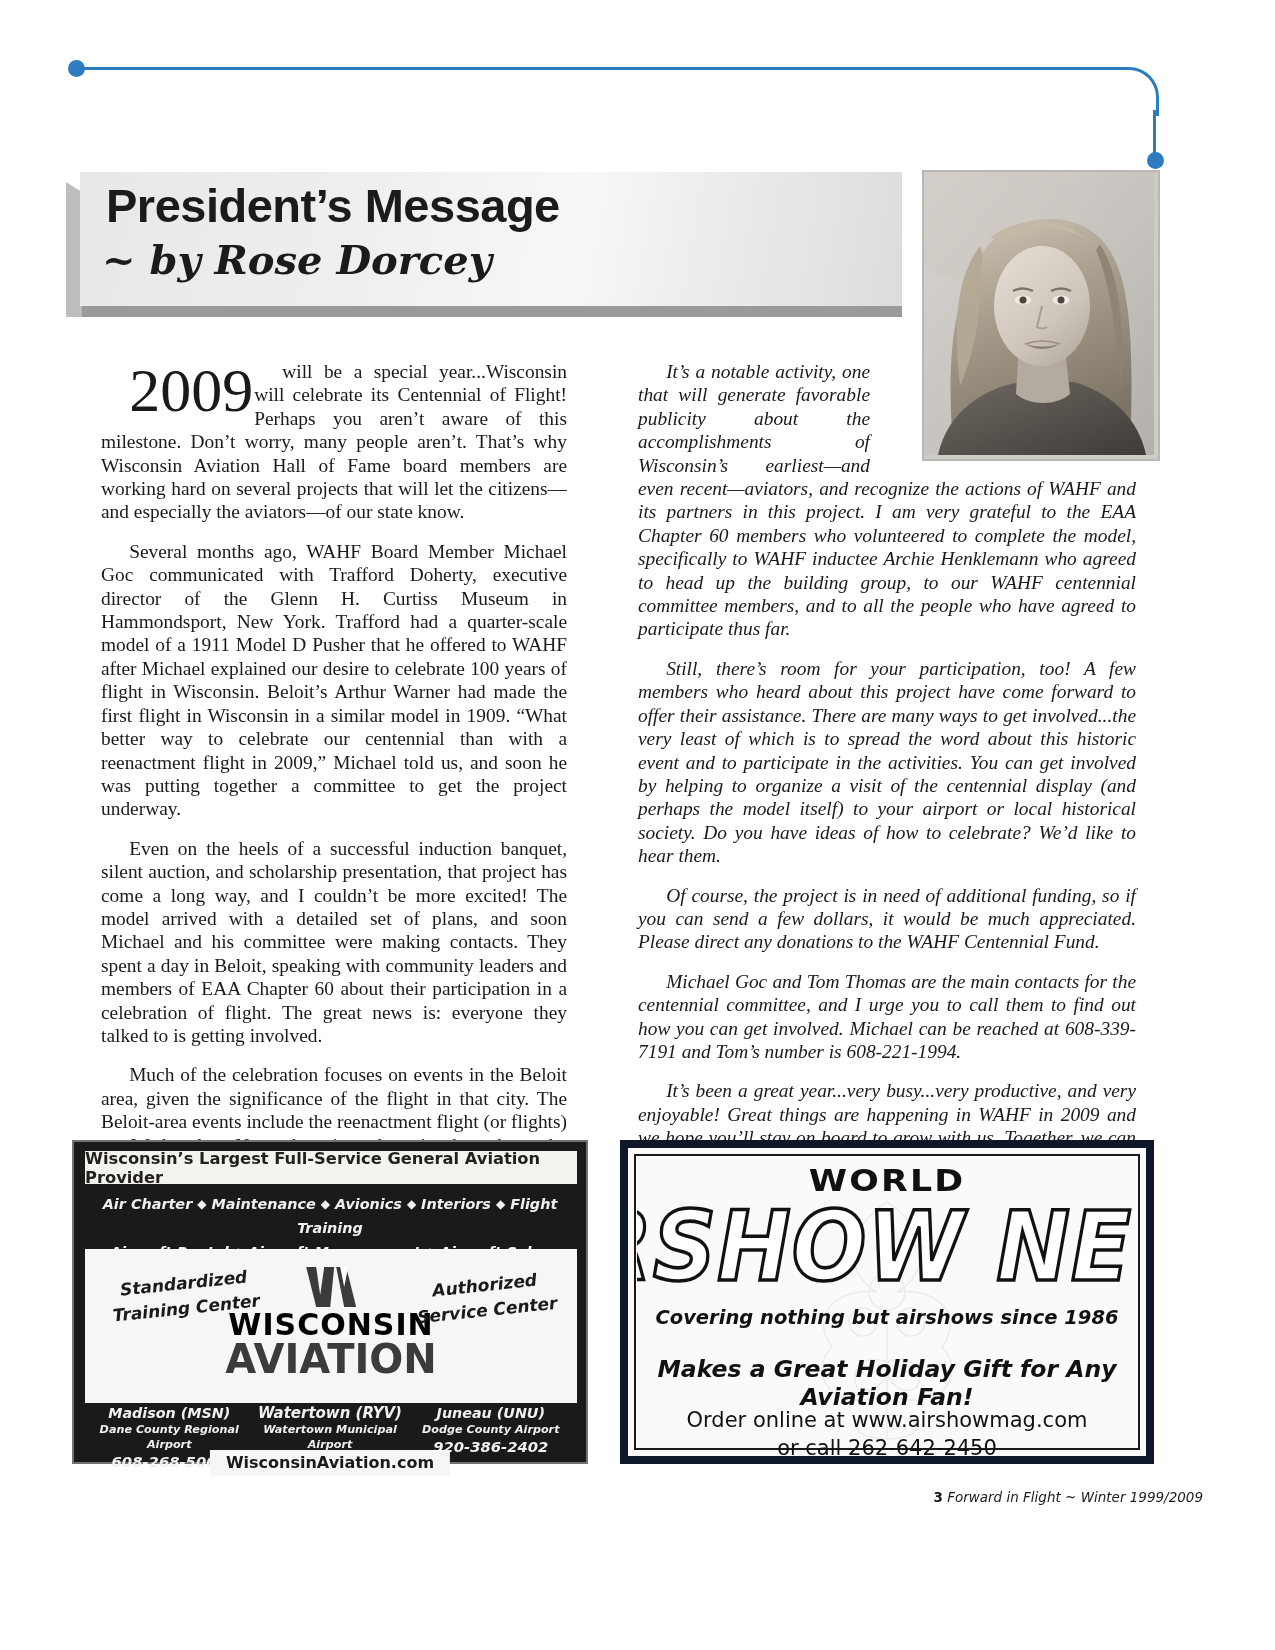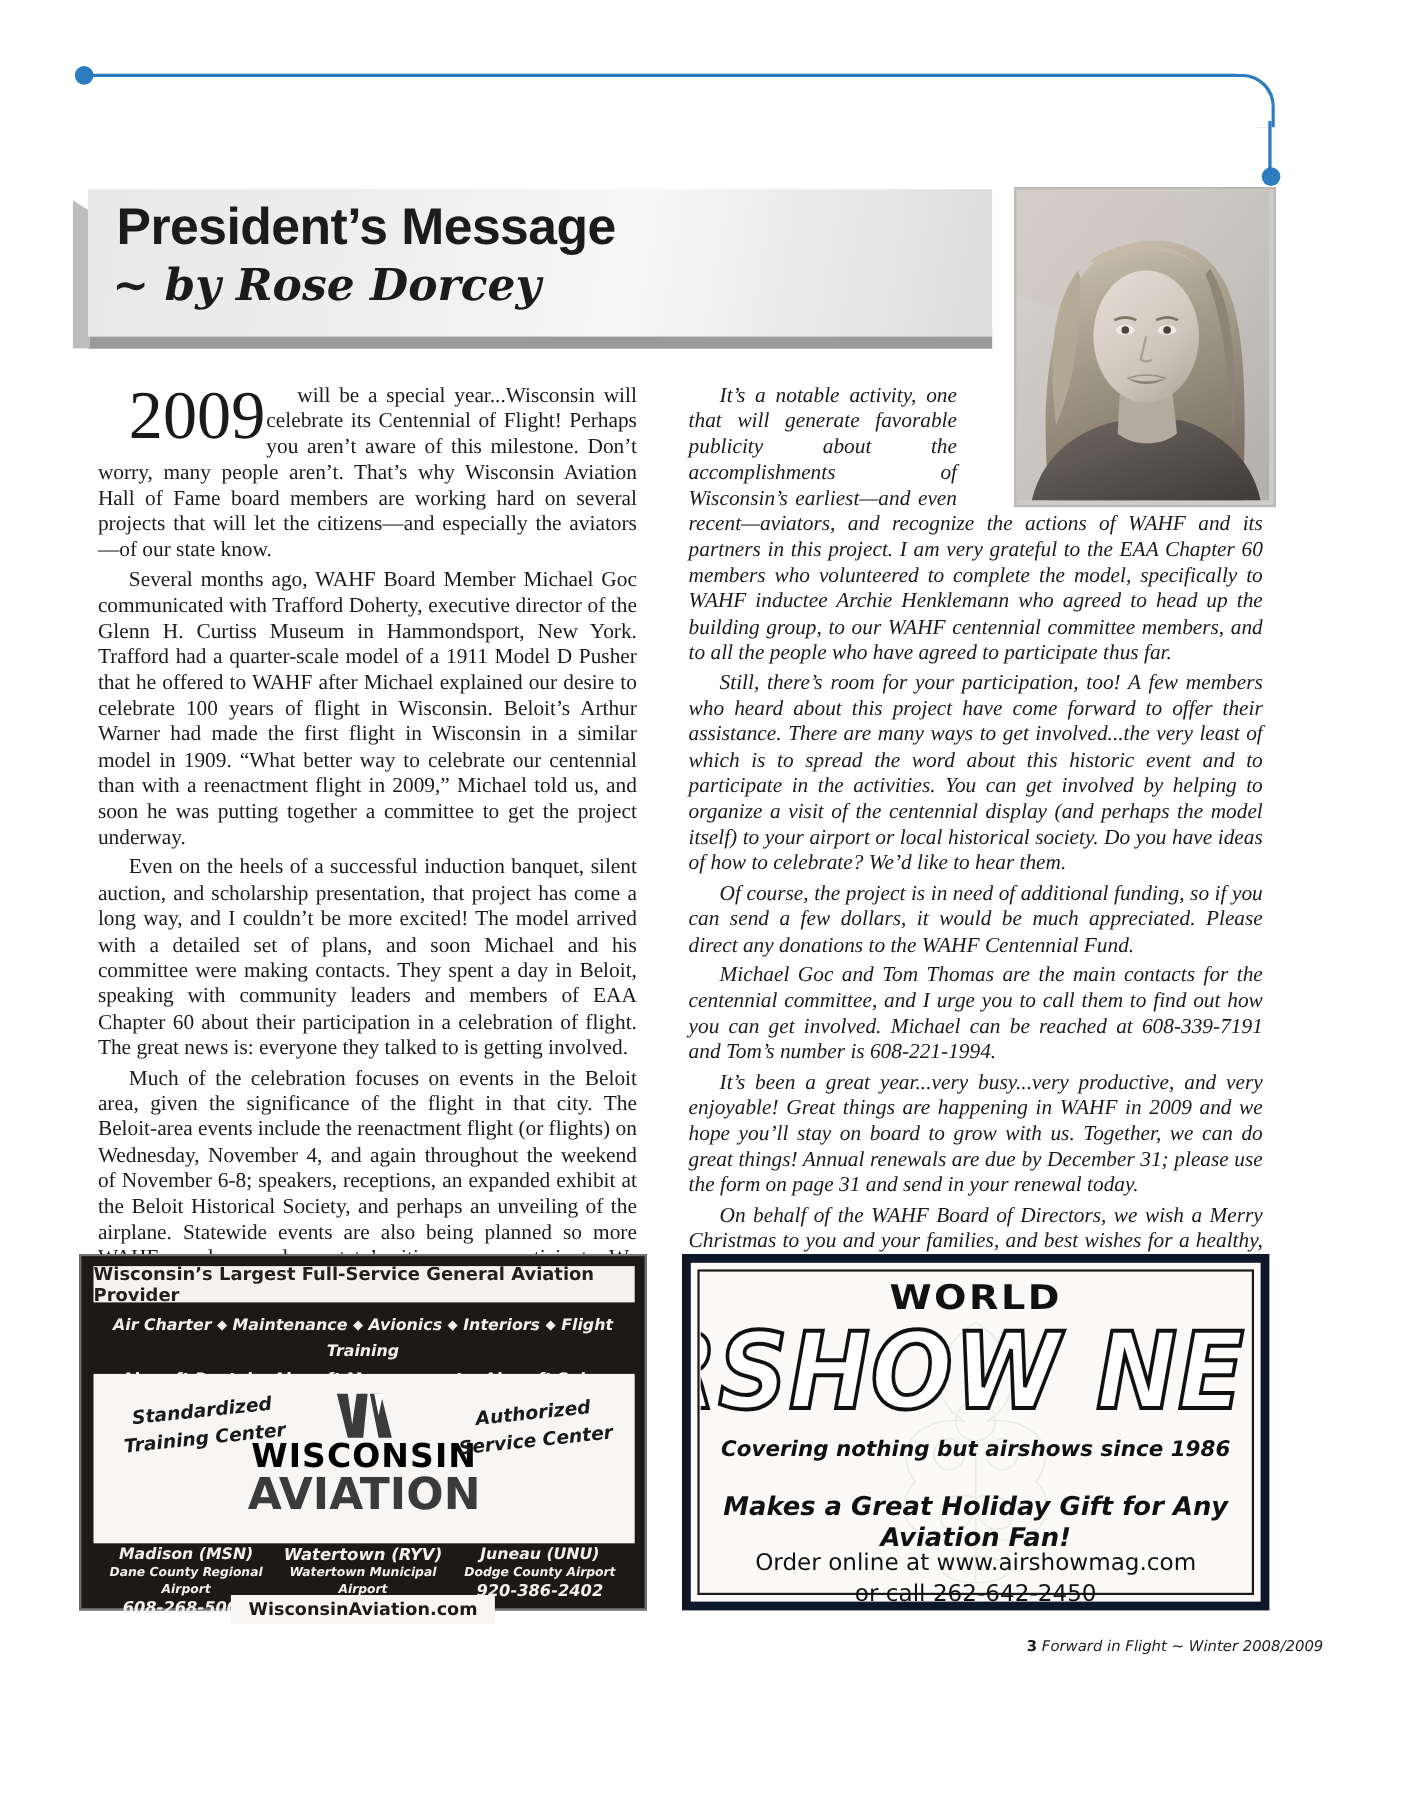--- a/index.html
+++ b/index.html
@@ -26,21 +26,21 @@
      font-style:italic;font-weight:bold;font-size:40px;color:#1b1b1b;letter-spacing:0px;}
 
   
   .portrait{position:absolute;left:922px;top:170px;width:234px;height:287px;
      border:2px solid #b8b8b8;background:#cfcbc6;overflow:hidden;}
   .portrait svg{display:block;}
 
   
   .col{position:absolute;font-size:19.4px;line-height:23.4px;color:#1a1a1a;text-align:justify;
        -webkit-hyphens:none;hyphens:none;}
-  .col p{margin:4px;text-indent:1.45em;}
+  .col p{margin:16px;text-indent:1.45em;}
   #col1{left:85px;top:344px;width:498px;}
   #col2{left:622px;top:344px;width:530px;font-style:italic;}
   .dropcap{float:left;font-size:62px;line-height:52px;padding:4px 1px 0 0;margin-right:0px;
      font-family:"Liberation Serif",serif;}
   .photo-float{float:right;width:0px;height:110px;}
   .endmark{display:inline-block;width:22px;height:17px;vertical-align:-3px;margin-left:8px;}
 
   
   .ad-wa{position:absolute;left:72px;top:1140px;width:516px;height:324px;background:#1c1a18;
      border:2px solid #737373;box-sizing:border-box;}
@@ -269,14 +269,14 @@
   <div class="was-tag1">Covering nothing but airshows since 1986</div>
   <div class="was-tag2">Makes a Great Holiday Gift for Any Aviation Fan!</div>
   <div class="was-order">
     <div>Order online at www.airshowmag.com</div>
     <div>or call 262-642-2450</div>
   </div>
 </div>
 
 <div class="pagefoot">
   <b>3</b>
-  <span>Forward in Flight ~ Winter 2008/2009</span>
+  <span>Forward in Flight ~ Winter 1999/2009</span>
 </div>
 
 </body></html>

